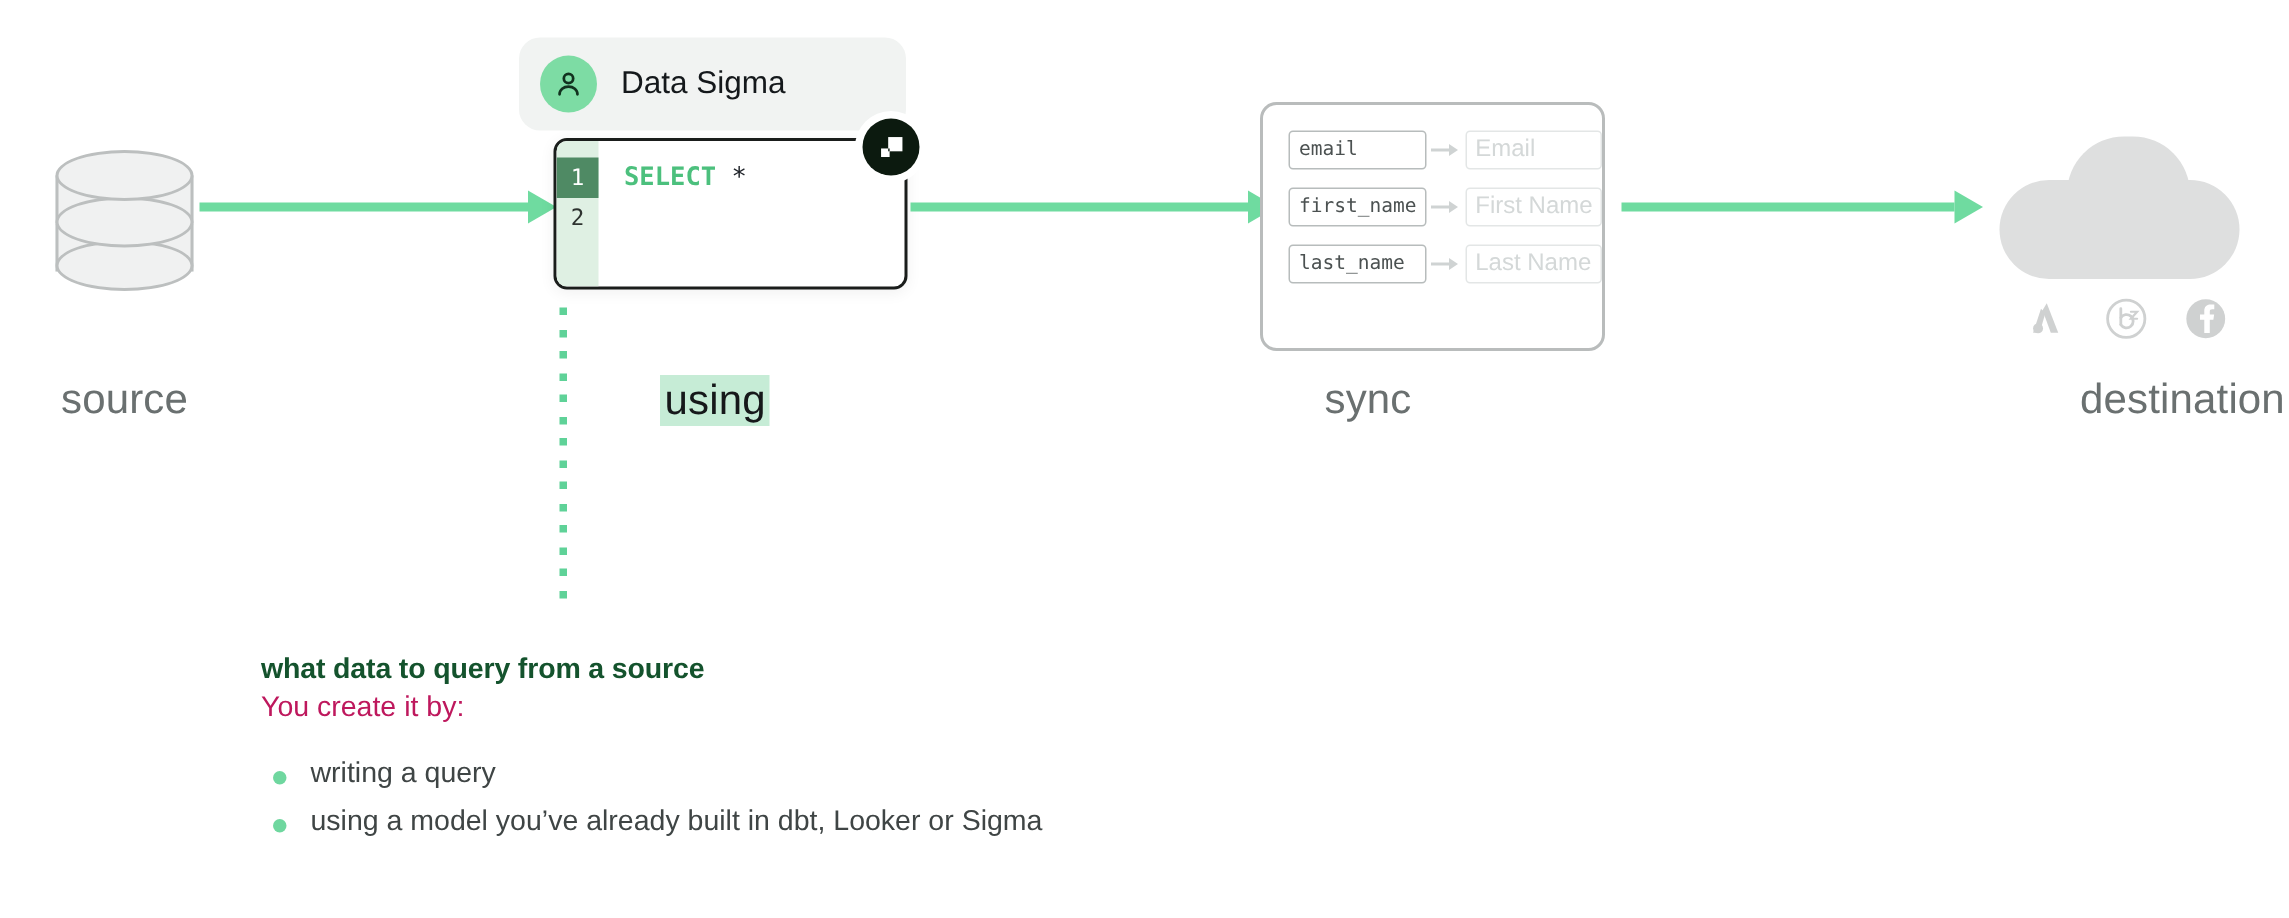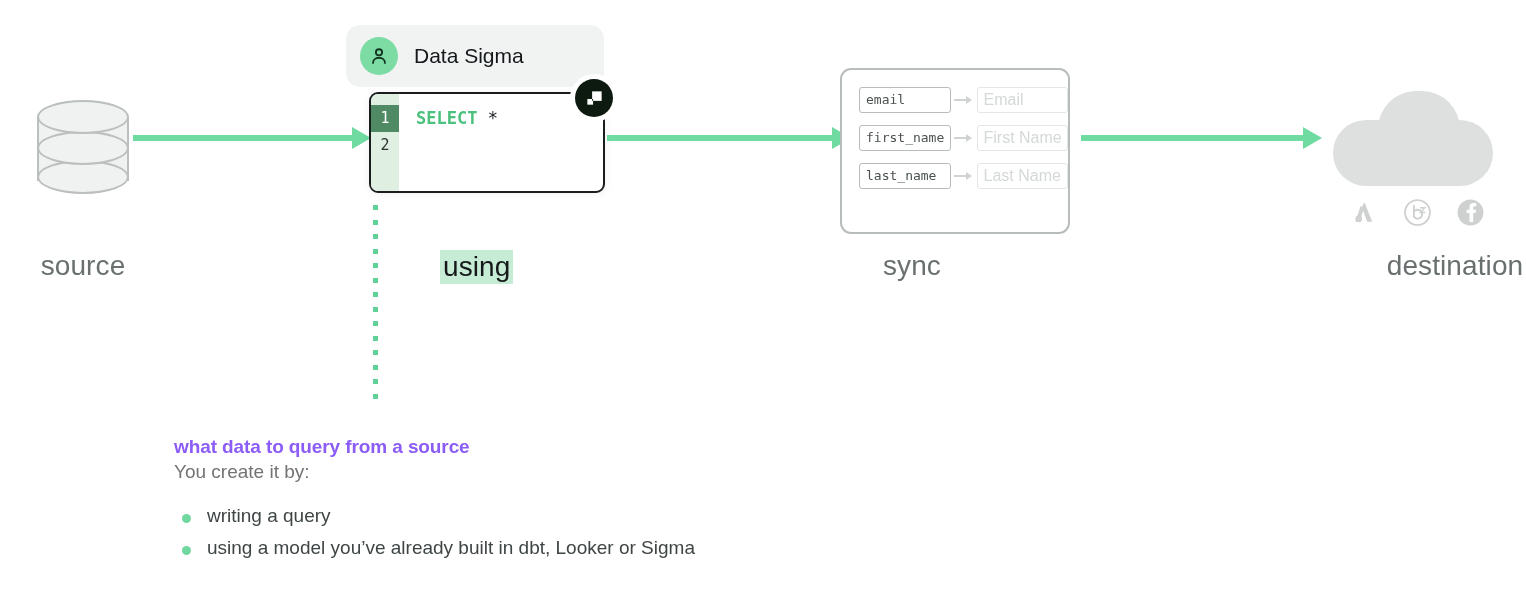--- a/index.html
+++ b/index.html
@@ -235,27 +235,27 @@
     gap: 24px;
     align-items: center;
   }
 
   
   .copy { position: absolute; }
   .copy h3 {
     margin: 0;
     font-size: 19px;
     font-weight: bold;
-    color: #8b5cf6;
+    color: #14532d;
     letter-spacing: -.1px;
   }
   .copy p {
     margin: 3px 0 0 0;
     font-size: 19px;
-    color: #737373;
+    color: #be185d;
   }
   .bullets {
     list-style: none;
     margin: 22px 0 0 0;
     padding: 0;
   }
   .bullets li {
     position: relative;
     padding-left: 33px;
     font-size: 19px;

